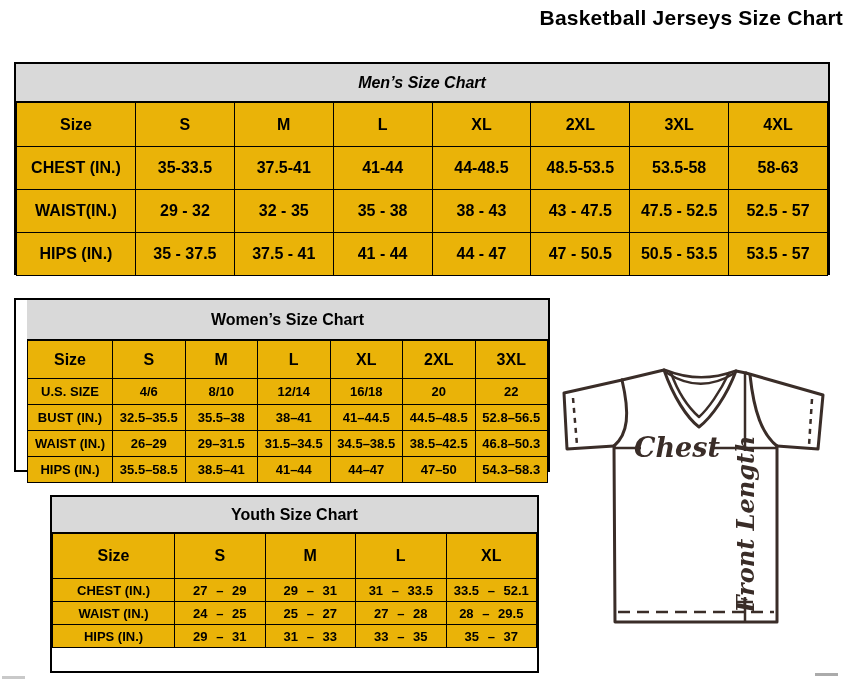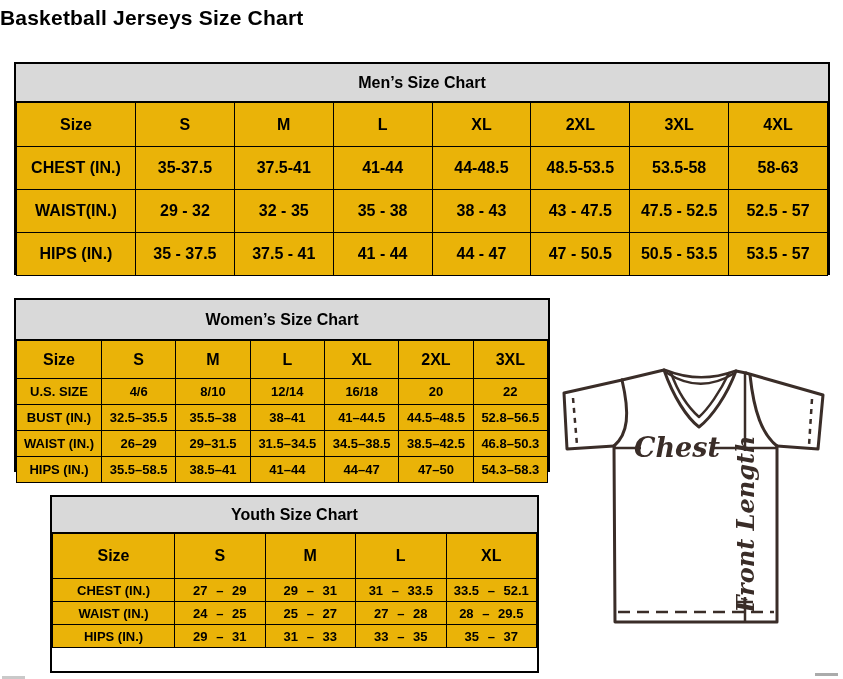--- a/index.html
+++ b/index.html
@@ -1,39 +1,39 @@
 <!DOCTYPE html>
 <html><head>
 <meta charset="utf-8">
 <style>
   html,body { margin:0; padding:0; background:#fff; }
   #page {
     position:relative; width:843px; height:679px; background:#ffffff;
     font-family:"Liberation Sans", sans-serif; color:#000; overflow:hidden;
   }
   .page-title {
-    position:absolute; left:0; top:6px; width:843px; text-align:left;
+    position:absolute; left:0; top:6px; width:843px; text-align:right;
     font-size:21px; font-weight:bold; letter-spacing:0.2px;
   }
   .chart { position:absolute; border:2px solid #000; background:#fff; box-sizing:border-box; }
   .band {
     background:#d9d9d9; border-bottom:1px solid #000; display:flex;
     align-items:center; justify-content:center; font-weight:bold; font-size:16px;
   }
   table { border-collapse:collapse; table-layout:fixed; width:100%; background:#eab308; }
   th, td { border:1px solid #000; text-align:center; font-weight:bold; padding:0; }
   
   #mens { left:14px; top:62px; width:816px; height:213px; }
-  #mens .band { height:37px; }
+  #mens .band { height:37px;font-style:italic; }
   #mens thead tr { height:44px; }
   #mens tbody tr { height:43px; }
   #mens th, #mens td { font-size:16px; }
   #mens thead th:first-child { width:118px; }
   
-  #womens { left:14px; top:298px; width:536px; height:174px; }
+  #womens { left:14px; top:298px; width:536px; height:174px;padding-left:11px; }
   #womens .band { height:39px; }
   #womens thead tr { height:38px; }
   #womens tbody tr { height:26px; }
   #womens thead th { font-size:16px; }
   #womens tbody th, #womens tbody td { font-size:13px; }
   #womens thead th:first-child { width:84px; }
   
   #youth { left:14px; top:495px; width:489px; height:178px;margin-left:36px; }
   #youth .band { height:35px; }
   #youth thead tr { height:45px; }
@@ -67,21 +67,21 @@
             <th>L</th>
             <th>XL</th>
             <th>2XL</th>
             <th>3XL</th>
             <th>4XL</th>
           </tr>
         </thead>
         <tbody>
           <tr>
             <th>CHEST (IN.)</th>
-            <td>35-37.5</td>
+            <td>35-33.5</td>
             <td>37.5-41</td>
             <td>41-44</td>
             <td>44-48.5</td>
             <td>48.5-53.5</td>
             <td>53.5-58</td>
             <td>58-63</td>
           </tr>
           <tr>
             <th>WAIST(IN.)</th>
             <td>29 - 32</td>

